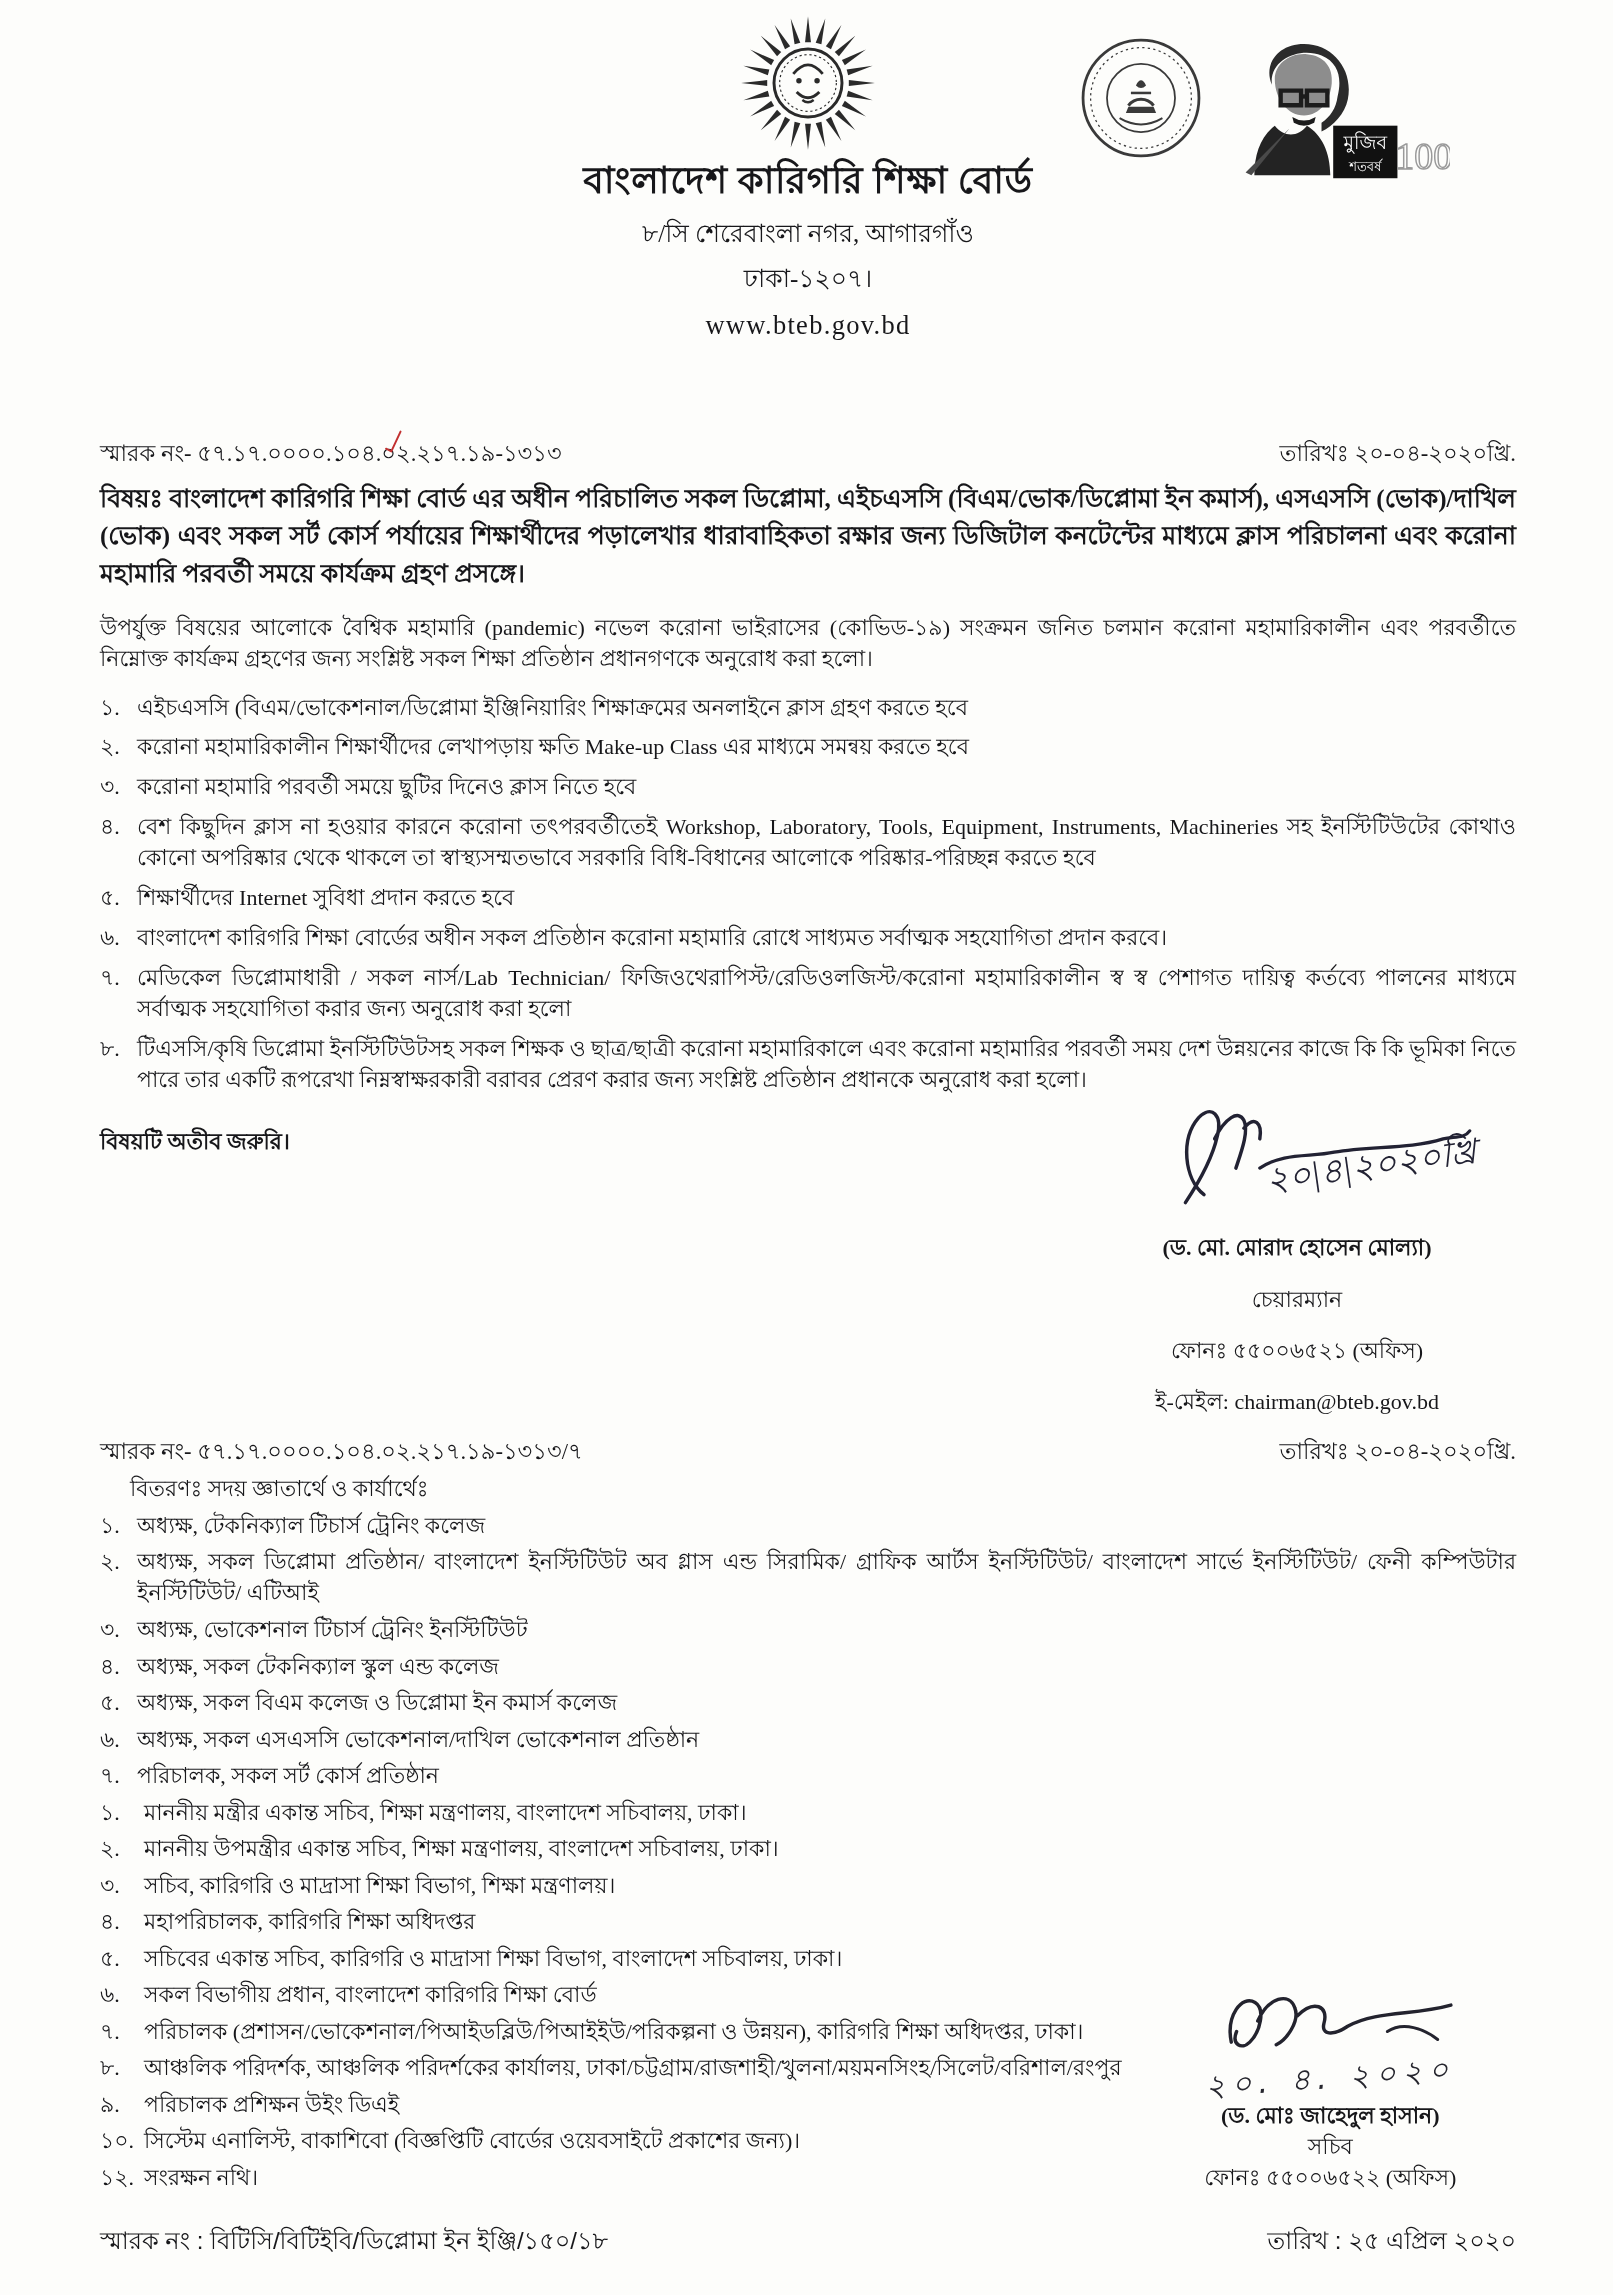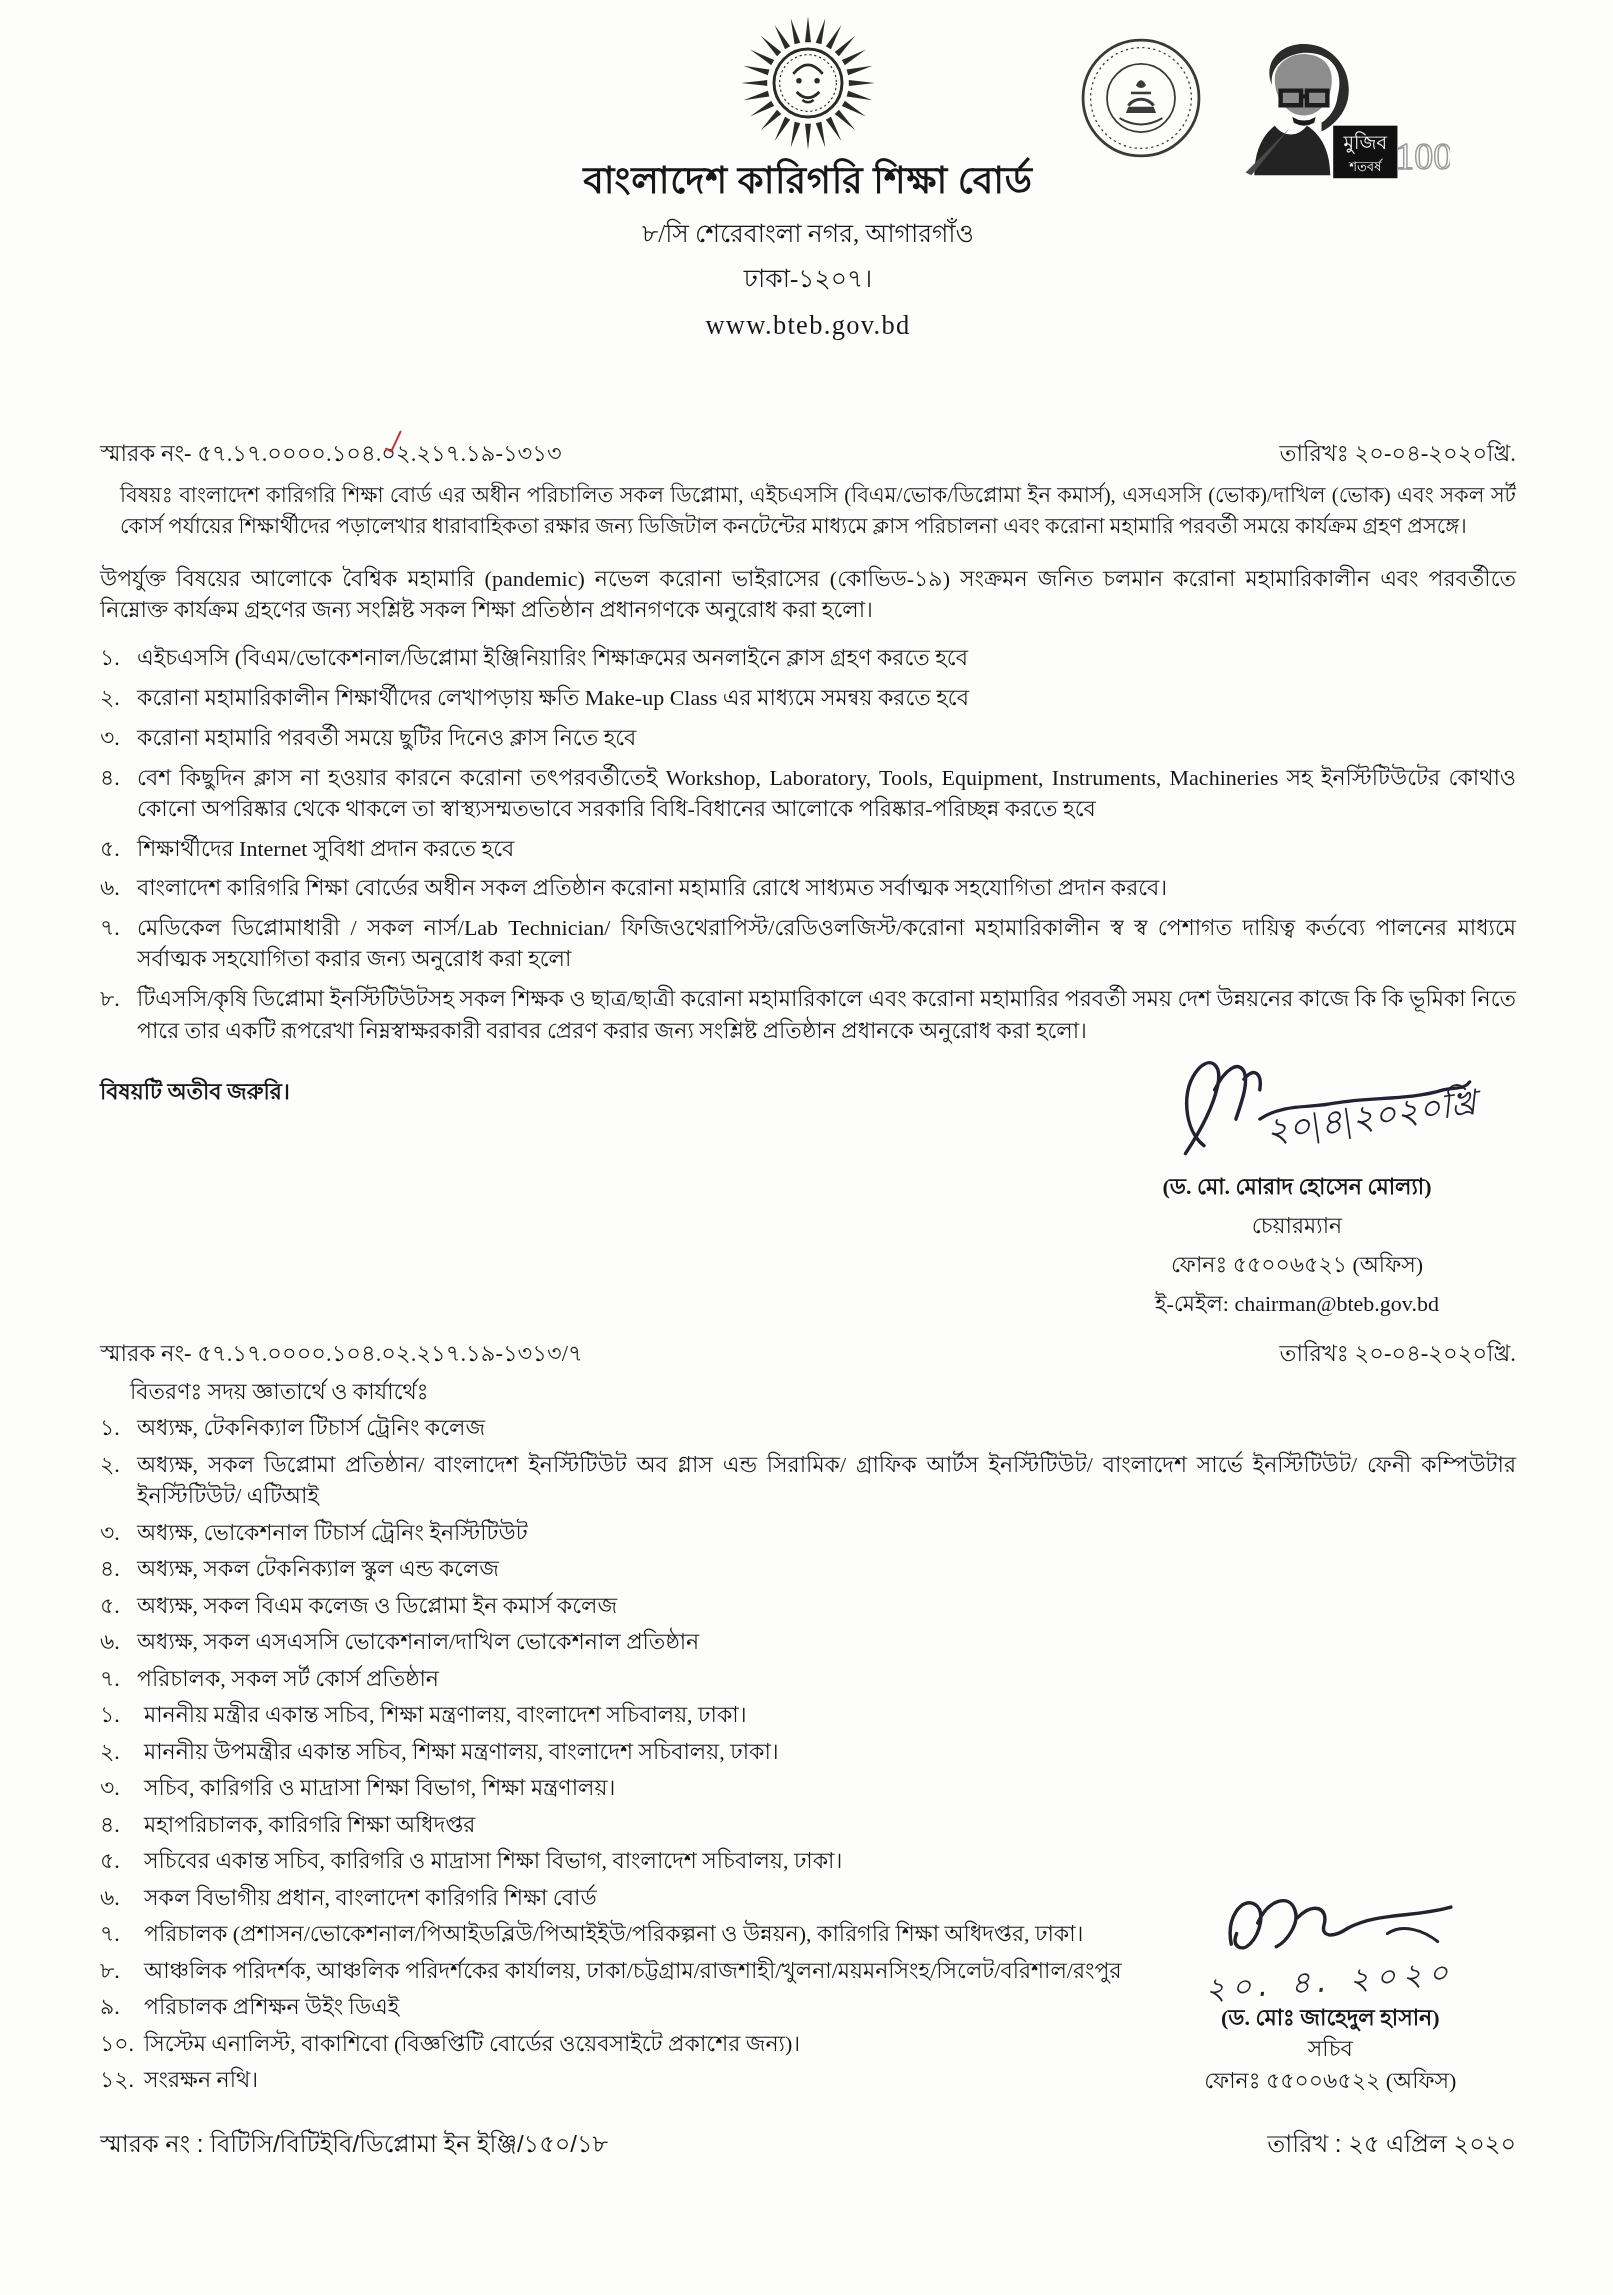--- a/index.html
+++ b/index.html
@@ -23,33 +23,33 @@
   .org-name{font-size:37px;font-weight:bold;margin-top:4px;letter-spacing:0.7px;}
   .addr{font-size:25px;margin-top:9.3px;}
   .website{font-size:26.5px;margin-top:10.6px;font-family:"Liberation Serif",serif;letter-spacing:1.3px;}
   .logo-right-seal{position:absolute;top:20px;right:312px;}
   .logo-mujib{position:absolute;top:26.5px;right:66px;}
   
   .memo-row{display:flex;justify-content:space-between;align-items:flex-end;margin-top:18.6px;font-size:22.6px;gap:47px;}
   .memo-label{position:relative;}
   .red-tick{position:absolute;left:61%;top:-9.3px;}
   
-  .subject{margin-top:9.3px;font-weight:normal;text-align:justify;font-size:21px;line-height:1.5;margin-left:20px;}
+  .subject{margin-top:9.3px;font-weight:bold;text-align:justify;font-size:25px;line-height:1.5;}
   .intro{margin-top:20px;text-align:justify;}
   
   .nlist{margin-top:17px;}
   .nitem{display:flex;margin-top:8.6px;}
   .nitem .num{flex:0 0 37px;}
   .nitem .txt{flex:1;text-align:justify;}
   .dlist .nitem{margin-top:5.3px;}
   
   .urgent-row{display:flex;justify-content:space-between;margin-top:4px;}
   .urgent{font-weight:bold;align-self:flex-start;margin-top:26.5px;}
   .sign-block{width:438px;text-align:center;}
-  .sign-block .line{margin-top:8px;}
+  .sign-block .line{margin-top:20px;}
   .sign-name{font-weight:600;}
   .hand{font-family:"DejaVu Sans",sans-serif;font-style:italic;color:#26262e;}
   
   .cc-section{position:relative;}
   .sec-sign{position:absolute;right:-13.3px;top:179px;width:398px;text-align:center;}
   .sec-date{font-size:30.5px;letter-spacing:6.6px;transform:rotate(-4deg);margin-top:-5.3px;}
   
   .memo3{font-family:"Liberation Sans","DejaVu Sans",sans-serif;font-size:24px;margin-top:31px;}
   svg{display:block;}
   .sig-svg{margin:0 auto;}

